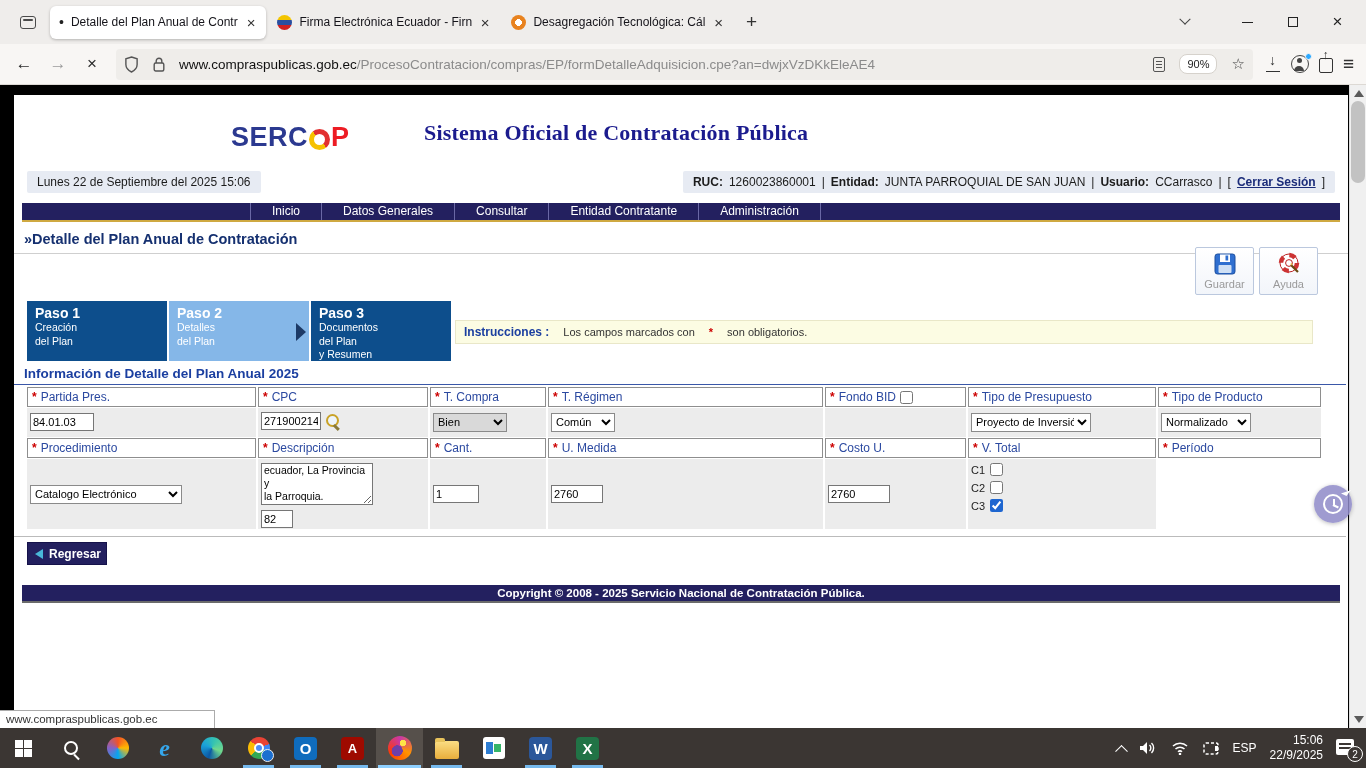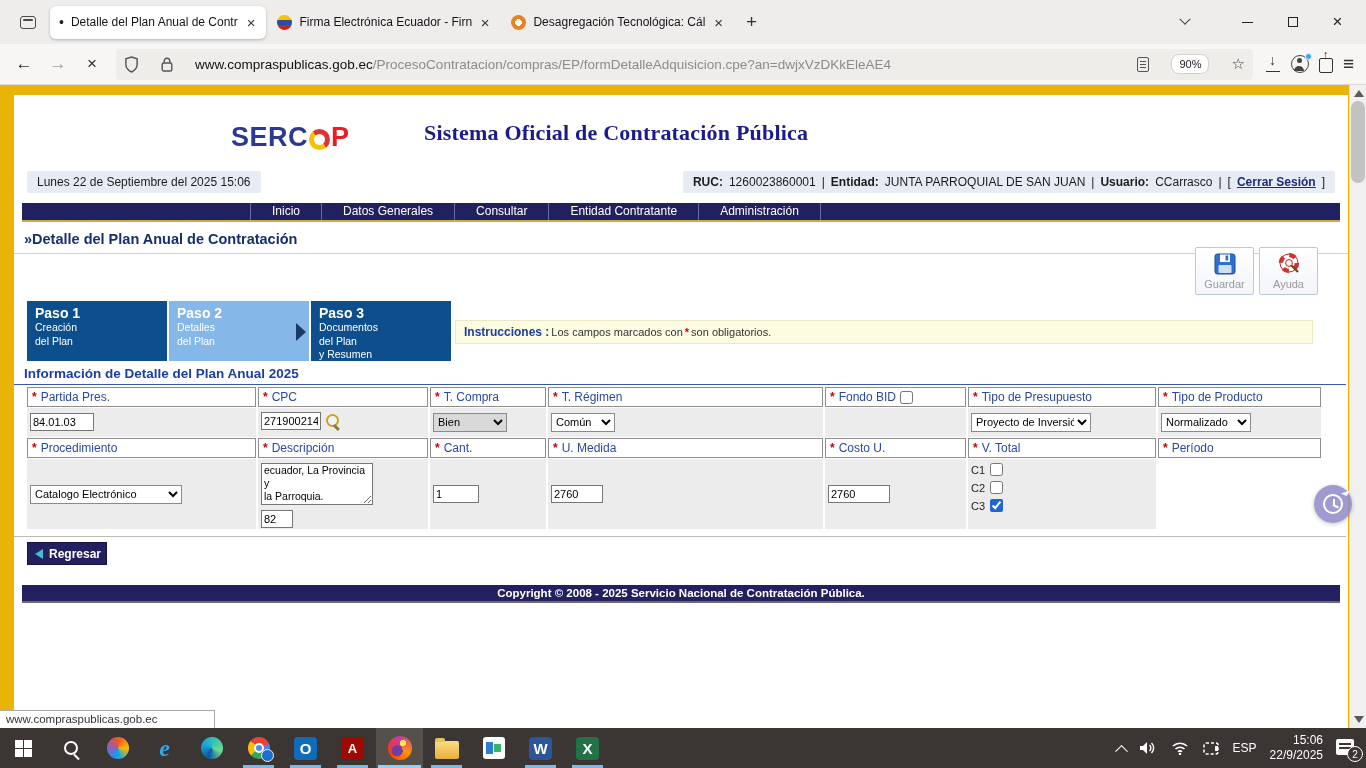--- a/index.html
+++ b/index.html
@@ -24,21 +24,21 @@
 .tabchev{width:28px;height:28px;display:flex;align-items:center;justify-content:center;margin-right:26px}
 .chev-down{width:8px;height:8px;border-right:1.7px solid #444;border-bottom:1.7px solid #444;transform:rotate(45deg) translate(-2px,-2px)}
 .winbtn{width:45px;height:34px;display:flex;align-items:center;justify-content:center;color:#222}
 .winbtn .min{width:11px;height:0;border-top:1.4px solid #222}
 .winbtn .max{width:10px;height:10px;border:1.4px solid #222}
 .winbtn .x{font-size:17px}
 
 .toolbar{height:41px;background:#F8F6F4;border-bottom:1px solid #DDD9D4;display:flex;align-items:center;gap:2px;padding:0 8px;flex:none}
 .navbtn{width:32px;height:30px;display:flex;align-items:center;justify-content:center;font-size:17px;color:#2b2b2b;border-radius:4px}
 .navbtn.dis{color:#9b9b9b}
-.urlbar{flex:1;height:31px;margin:0 6px;background:#EFEDEA;border-radius:4px;display:flex;align-items:center;padding:0 8px;gap:22px}
+.urlbar{flex:1;height:31px;margin:0 6px;background:#EFEDEA;border-radius:4px;display:flex;align-items:center;padding:0 8px;gap:14px}
 .shield-ic{width:15px;height:17px}
 .lock-ic{width:12px;height:15px}
 .urltext{flex:1;font-size:13.5px;color:#8b8b8b;white-space:nowrap;overflow:hidden}
 .urltext .dom{color:#111}
 .reader-ic{width:12px;height:15px;border:1.4px solid #555;border-radius:2px;position:relative}
 .reader-ic:before{content:"";position:absolute;left:2px;right:2px;top:3px;height:1.2px;background:#555;box-shadow:0 3px 0 #555,0 6px 0 #555}
 .zoompill{background:#fff;border:1px solid #D6D2CC;border-radius:8px;font-size:11px;color:#222;padding:3px 7px}
 .star{font-size:15px;color:#444}
 .toolright{display:flex;align-items:center;gap:10px;margin:0 4px}
 .dl-ic{width:16px;height:16px;position:relative}
@@ -46,21 +46,21 @@
 .dl-ic:after{content:"";position:absolute;bottom:0;left:1px;right:1px;height:0;border-bottom:1.6px solid #333}
 .acct{width:18px;height:18px;border:1.6px solid #444;border-radius:50%;position:relative}
 .acct:before{content:"";position:absolute;top:2px;left:5px;width:5px;height:5px;border-radius:50%;background:#444}
 .acct:after{content:"";position:absolute;bottom:1px;left:2.5px;width:10px;height:5px;border-radius:5px 5px 0 0;background:#444}
 .acct .bdot{position:absolute;top:-3px;right:-4px;width:7px;height:7px;border-radius:50%;background:#2BA8FF;border:1.5px solid #F8F6F4}
 .share-ic{width:14px;height:15px;border:1.6px solid #333;border-radius:2px;position:relative;margin-top:3px}
 .share-ic:before{content:"↑";position:absolute;top:-11px;left:2.5px;font-size:12px;color:#333}
 .ham{font-size:19px;color:#333}
 
 
-.viewport{flex:1;position:relative;background:#eab308;overflow:hidden}
+.viewport{flex:1;position:relative;background:#000000;overflow:hidden}
 .scrollbar{position:absolute;right:0;top:0;bottom:0;width:17px;background:#F0F0F0;border-left:1px solid #DDD}
 .sb-arrow{position:absolute;left:4px;width:0;height:0;border-left:5px solid transparent;border-right:5px solid transparent}
 .sb-up{top:5px;border-bottom:7px solid #5a5a5a}
 .sb-dn{bottom:5px;border-top:7px solid #5a5a5a}
 .sb-thumb{position:absolute;left:1px;width:14px;border-radius:7px;background:#C2C2C2;top:16px;height:82px}
 
 .page{position:absolute;left:14px;top:10px;right:18px;bottom:0;background:#fff}
 
 
 .sercop{position:absolute;left:217px;top:27px;display:flex;align-items:center;font-weight:bold;font-size:27px;letter-spacing:.5px}
@@ -96,21 +96,21 @@
 
 .steps{position:absolute;left:13px;top:206px;display:flex;gap:2px}
 .paso{width:140px;height:60px;padding:4px 8px;color:#fff;position:relative}
 .paso.dark{background:#0D4E8C}
 .paso.light{background:#85B7E8}
 .paso .pname{font-size:14px;font-weight:bold}
 .paso .pline{font-size:10.5px;line-height:1.3}
 .paso .arrow{position:absolute;right:3px;top:22px;width:0;height:0;border-top:9px solid transparent;border-bottom:9px solid transparent;border-left:10px solid #1D3A66}
 
 
-.instr{position:absolute;left:441px;top:225px;width:858px;height:24px;background:#FCFCE3;border:1px solid #E9E7C8;display:flex;align-items:center;gap:2px;padding:0 8px;font-size:11px;color:#333}
+.instr{position:absolute;left:441px;top:225px;width:858px;height:24px;background:#FCFCE3;border:1px solid #E9E7C8;display:flex;align-items:center;gap:14px;padding:0 8px;font-size:11px;color:#333}
 .instr .ilabel{color:#1B3FA0;font-weight:bold;font-size:12px}
 .req{color:#CC0000;font-weight:bold}
 
 
 .secttitle{position:absolute;left:10px;top:271px;font-size:13.5px;font-weight:bold;color:#1B3FA0}
 .sectrule{position:absolute;left:0;right:2px;top:289px;border-top:1px solid #3A57A8}
 .formwrap{position:absolute;left:13px;top:292px;width:1294px}
 .grid{display:grid;grid-template-columns:229px 170px 116px 275px 141px 188px 163px;column-gap:2px}
 .hcell{height:20px;border:1px solid #8E8E8E;background:#fff;font-size:12px;color:#2B49A0;display:flex;align-items:center;gap:4px;padding-left:4px}
 .vcell{background:#ECECEC;padding:4px 3px}

